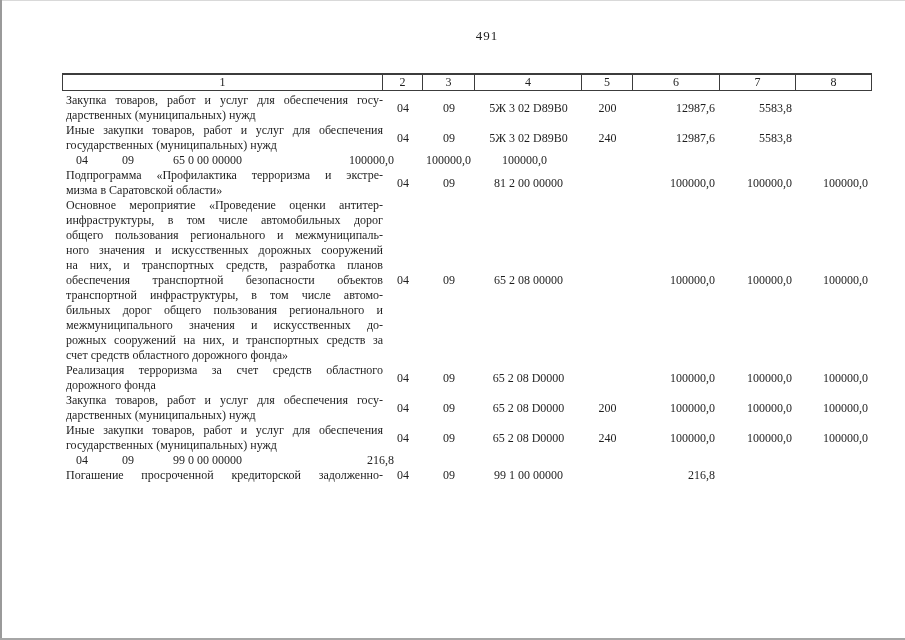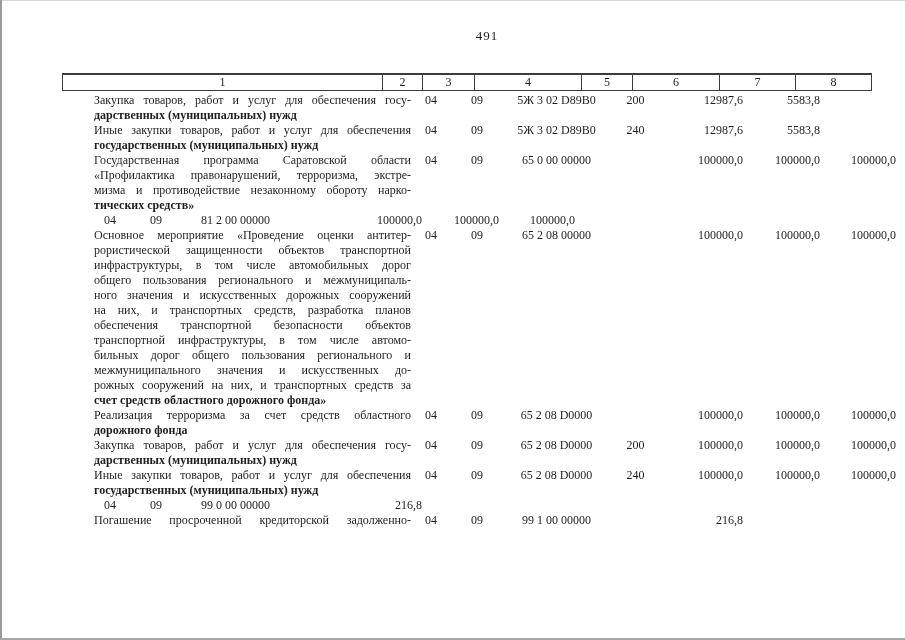--- a/index.html
+++ b/index.html
@@ -43,35 +43,35 @@
   .hcell:nth-child(3){width:52px;}
   .hcell:nth-child(4){width:107px;}
   .hcell:nth-child(5){width:51px;}
   .hcell:nth-child(6){width:87px;}
   .hcell:nth-child(7){width:76px;}
   .hcell:nth-child(8){width:76px;}
 
   .tbody{margin-top:2px;}
   .trow{
     display:flex;
-    align-items:flex-start;
-    font-size:12px;line-height:15px;margin-left:28px;
+    align-items:center;
+    font-size:12px;line-height:15px;
   }
   .c{flex:0 0 auto;box-sizing:border-box;}
   .c1{width:321px;padding-left:4px;}
   .c2{width:40px;text-align:center;}
   .c3{width:52px;text-align:center;}
   .c4{width:107px;text-align:center;white-space:nowrap;}
   .c5{width:51px;text-align:center;}
   .c6{width:87px;text-align:right;padding-right:5px;}
   .c7{width:76px;text-align:right;padding-right:4px;}
   .c8{width:76px;text-align:right;padding-right:4px;}
 
   .jline{text-align:justify;text-align-last:justify;}
-  .lline{text-align:left;font-weight:bold;}
+  .lline{text-align:left;}
 </style>
 </head>
 <body>
 
 <div class="edge-top"></div>
 <div class="edge-left"></div>
 <div class="edge-bottom"></div>
 
 <div class="page-number">491</div>
 
@@ -107,47 +107,44 @@
         </div>
         <div class="c c2">04</div>
         <div class="c c3">09</div>
         <div class="c c4">5Ж 3 02 D89B0</div>
         <div class="c c5">240</div>
         <div class="c c6">12987,6</div>
         <div class="c c7">5583,8</div>
         <div class="c c8"></div>
       </div>
       <div class="trow">
-        <div class="c c1">
-          <div class="jline">Государственная программа Саратовской области</div>
-          <div class="jline">«Профилактика правонарушений, терроризма, экстре-</div>
-          <div class="jline">мизма и противодействие незаконному обороту нарко-</div>
-          <div class="lline">тических средств»</div>
-        </div>
         <div class="c c2">04</div>
         <div class="c c3">09</div>
         <div class="c c4">65 0 00 00000</div>
         <div class="c c5"></div>
         <div class="c c6">100000,0</div>
         <div class="c c7">100000,0</div>
         <div class="c c8">100000,0</div>
       </div>
       <div class="trow">
+        <div class="c c1">
+          <div class="jline">Подпрограмма «Профилактика терроризма и экстре-</div>
+          <div class="lline">мизма в Саратовской области»</div>
+        </div>
         <div class="c c2">04</div>
         <div class="c c3">09</div>
         <div class="c c4">81 2 00 00000</div>
         <div class="c c5"></div>
         <div class="c c6">100000,0</div>
         <div class="c c7">100000,0</div>
         <div class="c c8">100000,0</div>
       </div>
       <div class="trow">
         <div class="c c1">
           <div class="jline">Основное мероприятие «Проведение оценки антитер-</div>
-          <div class="jline">рористической защищенности объектов транспортной</div>
           <div class="jline">инфраструктуры, в том числе автомобильных дорог</div>
           <div class="jline">общего пользования регионального и межмуниципаль-</div>
           <div class="jline">ного значения и искусственных дорожных сооружений</div>
           <div class="jline">на них, и транспортных средств, разработка планов</div>
           <div class="jline">обеспечения транспортной безопасности объектов</div>
           <div class="jline">транспортной инфраструктуры, в том числе автомо-</div>
           <div class="jline">бильных дорог общего пользования регионального и</div>
           <div class="jline">межмуниципального значения и искусственных до-</div>
           <div class="jline">рожных сооружений на них, и транспортных средств за</div>
           <div class="lline">счет средств областного дорожного фонда»</div>

